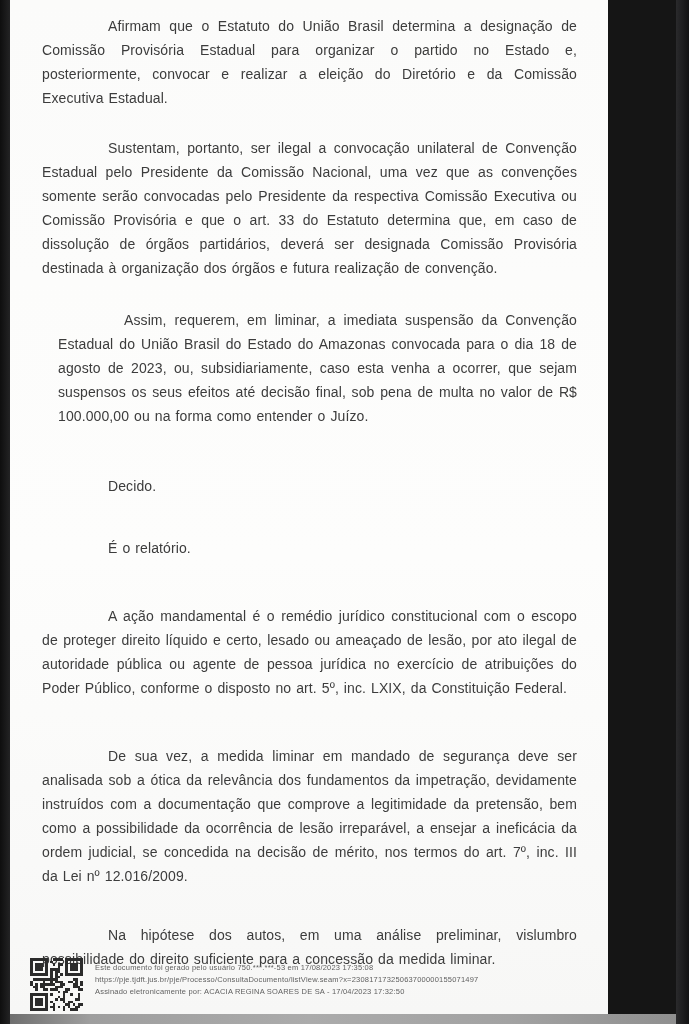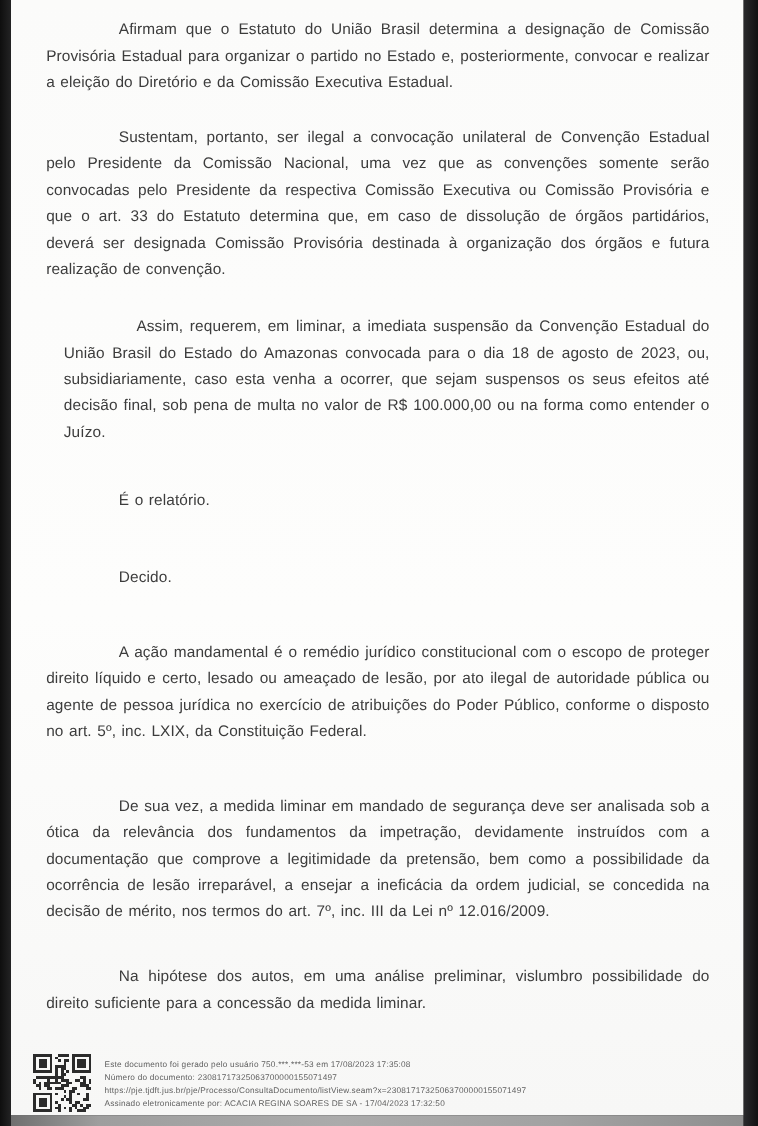--- a/index.html
+++ b/index.html
@@ -7,21 +7,21 @@
     width:689px;height:1024px;
     background:#151515;
     position:relative;
     overflow:hidden;
     font-family:"Liberation Sans","DejaVu Sans",sans-serif;
   }
   .edge-bar{position:absolute;top:0;bottom:0;background:#171718;z-index:3;}
   .edge-bar.left{left:0;width:10px;background:linear-gradient(90deg,#0e0e0e,#232324);}
   .edge-bar.right{right:0;width:13px;background:linear-gradient(90deg,#2a2a2c,#121213);}
   .page{
-    position:absolute;left:10px;top:0;width:666px;height:1014px;
+    position:absolute;left:10px;top:0;width:598px;height:1014px;
     background:linear-gradient(180deg,#fbfbfa 0%,#fdfdfc 55%,#f7f7f6 100%);
     padding:0 31px 0 32px;
     box-sizing:border-box;
     z-index:1;
   }
   .bottom-band{
     position:absolute;left:10px;right:13px;top:1014px;height:10px;
     background:linear-gradient(90deg,#6f6f6f 0%,#9e9e9e 12%,#ababab 45%,#a2a2a2 75%,#8f8f8f 100%);
     z-index:2;
   }
@@ -56,22 +56,22 @@
 </head>
 <body>
 
 <div class="edge-bar left"></div>
 <div class="edge-bar right"></div>
 
 <div class="page">
   <p class="para p1">Afirmam que o Estatuto do União Brasil determina a designação de Comissão Provisória Estadual para organizar o partido no Estado e, posteriormente, convocar e realizar a eleição do Diretório e da Comissão Executiva Estadual.</p>
   <p class="para p2">Sustentam, portanto, ser ilegal a convocação unilateral de Convenção Estadual pelo Presidente da Comissão Nacional, uma vez que as convenções somente serão convocadas pelo Presidente da respectiva Comissão Executiva ou Comissão Provisória e que o art. 33 do Estatuto determina que, em caso de dissolução de órgãos partidários, deverá ser designada Comissão Provisória destinada à organização dos órgãos e futura realização de convenção.</p>
   <p class="para p3">Assim, requerem, em liminar, a imediata suspensão da Convenção Estadual do União Brasil do Estado do Amazonas convocada para o dia 18 de agosto de 2023, ou, subsidiariamente, caso esta venha a ocorrer, que sejam suspensos os seus efeitos até decisão final, sob pena de multa no valor de R$ 100.000,00 ou na forma como entender o Juízo.</p>
+  <p class="para p5">Decido.</p>
   <p class="para p4">É o relatório.</p>
-  <p class="para p5">Decido.</p>
   <p class="para p6">A ação mandamental é o remédio jurídico constitucional com o escopo de proteger direito líquido e certo, lesado ou ameaçado de lesão, por ato ilegal de autoridade pública ou agente de pessoa jurídica no exercício de atribuições do Poder Público, conforme o disposto no art. 5º, inc. LXIX, da Constituição Federal.</p>
   <p class="para p7">De sua vez, a medida liminar em mandado de segurança deve ser analisada sob a ótica da relevância dos fundamentos da impetração, devidamente instruídos com a documentação que comprove a legitimidade da pretensão, bem como a possibilidade da ocorrência de lesão irreparável, a ensejar a ineficácia da ordem judicial, se concedida na decisão de mérito, nos termos do art. 7º, inc. III da Lei nº 12.016/2009.</p>
   <p class="para p8">Na hipótese dos autos, em uma análise preliminar, vislumbro possibilidade do direito suficiente para a concessão da medida liminar.</p>
 
   <div class="footer">
     <svg class="qr" id="qr-svg" viewBox="0 0 21 21" shape-rendering="crispEdges">
         <rect x="0" y="0" width="1" height="1" fill="#2b2b2b"></rect>
         <rect x="1" y="0" width="1" height="1" fill="#2b2b2b"></rect>
         <rect x="2" y="0" width="1" height="1" fill="#2b2b2b"></rect>
         <rect x="3" y="0" width="1" height="1" fill="#2b2b2b"></rect>
@@ -280,21 +280,20 @@
         <rect x="5" y="20" width="1" height="1" fill="#2b2b2b"></rect>
         <rect x="6" y="20" width="1" height="1" fill="#2b2b2b"></rect>
         <rect x="9" y="20" width="1" height="1" fill="#2b2b2b"></rect>
         <rect x="13" y="20" width="1" height="1" fill="#2b2b2b"></rect>
         <rect x="16" y="20" width="1" height="1" fill="#2b2b2b"></rect>
         <rect x="17" y="20" width="1" height="1" fill="#2b2b2b"></rect>
         <rect x="18" y="20" width="1" height="1" fill="#2b2b2b"></rect>
       </svg>
     <div class="footer-lines">
       <div>Este documento foi gerado pelo usuário 750.***.***-53 em 17/08/2023 17:35:08</div>
-      <div>Número do documento: 23081717325063700000155071497</div>
       <div>https://pje.tjdft.jus.br/pje/Processo/ConsultaDocumento/listView.seam?x=23081717325063700000155071497</div>
       <div>Assinado eletronicamente por: ACACIA REGINA SOARES DE SA - 17/04/2023 17:32:50</div>
     </div>
 
   </div>
 </div>
 
 <div class="bottom-band"></div>
 
 </body></html>

